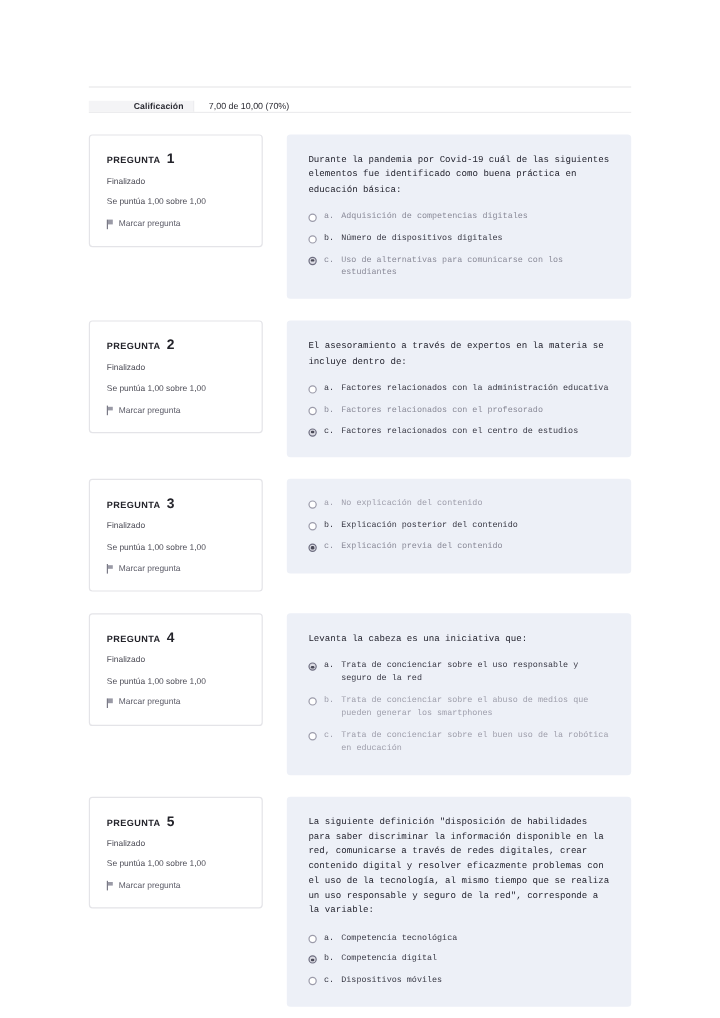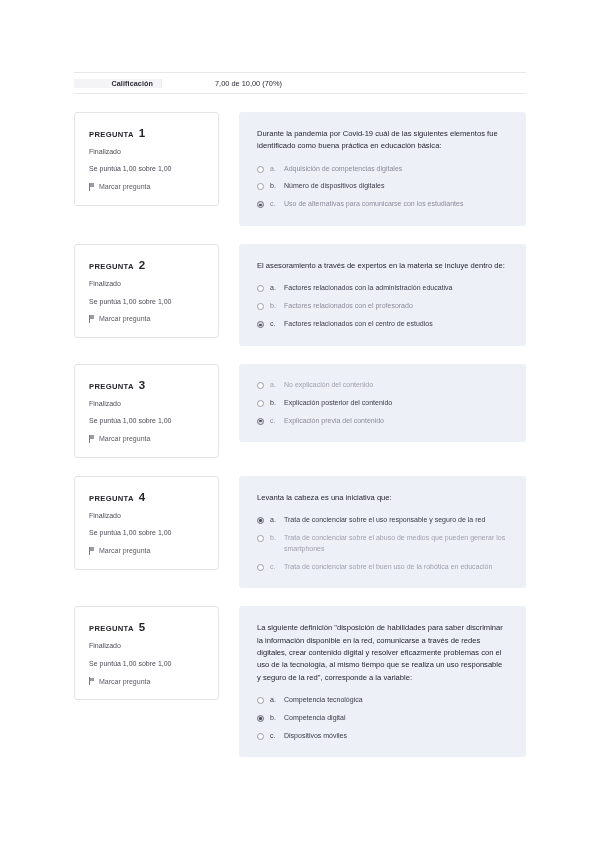--- a/index.html
+++ b/index.html
@@ -16,21 +16,21 @@
     position: relative;
     width: 600px;
     height: 848px;
     background: #ffffff;
     padding-top: 72px;
   }
 
   
   .grade-row {
     display: flex;
-    align-items: center;
+    align-items: flex-end;
     margin: 0 74px 0 74px;
     border-top: 1px solid #e8e8ea;
     border-bottom: 1px solid #e8e8ea;
     height: 22px;
   }
   .grade-label-cell {
     width: 88px;
     background: #f4f4f6;
     display: flex;
     align-items: center;
@@ -47,21 +47,20 @@
   .grade-value-cell {
     flex: 1;
     display: flex;
     align-items: center;
     padding-left: 12px;
     background: #ffffff;
   }
   .grade-value-cell span {
     font-size: 7.4px;
     color: #2b2b33;
-    margin-left: 41px;
   }
 
   
   .q-block {
     display: flex;
     margin: 16px 74px;
     margin-top: 18px;
     align-items: flex-start;
     gap: 20px;
   }
@@ -124,20 +123,21 @@
     width: 4px; height: 3.5px;
     background: #9a9aa6;
   }
 
   
   .q-content {
     flex: 1;
     background: #edf0f7;
     border-radius: 3px;
     padding: 16px 18px 16px 18px;
+    font-family: Liberation Mono, monospace;
   }
   .q-text {
     font-size: 7.6px;
     line-height: 1.62;
     color: #252530;
     margin-bottom: 11px;
   }
   .q-options { display: block; }
   .q-option {
     display: flex;

